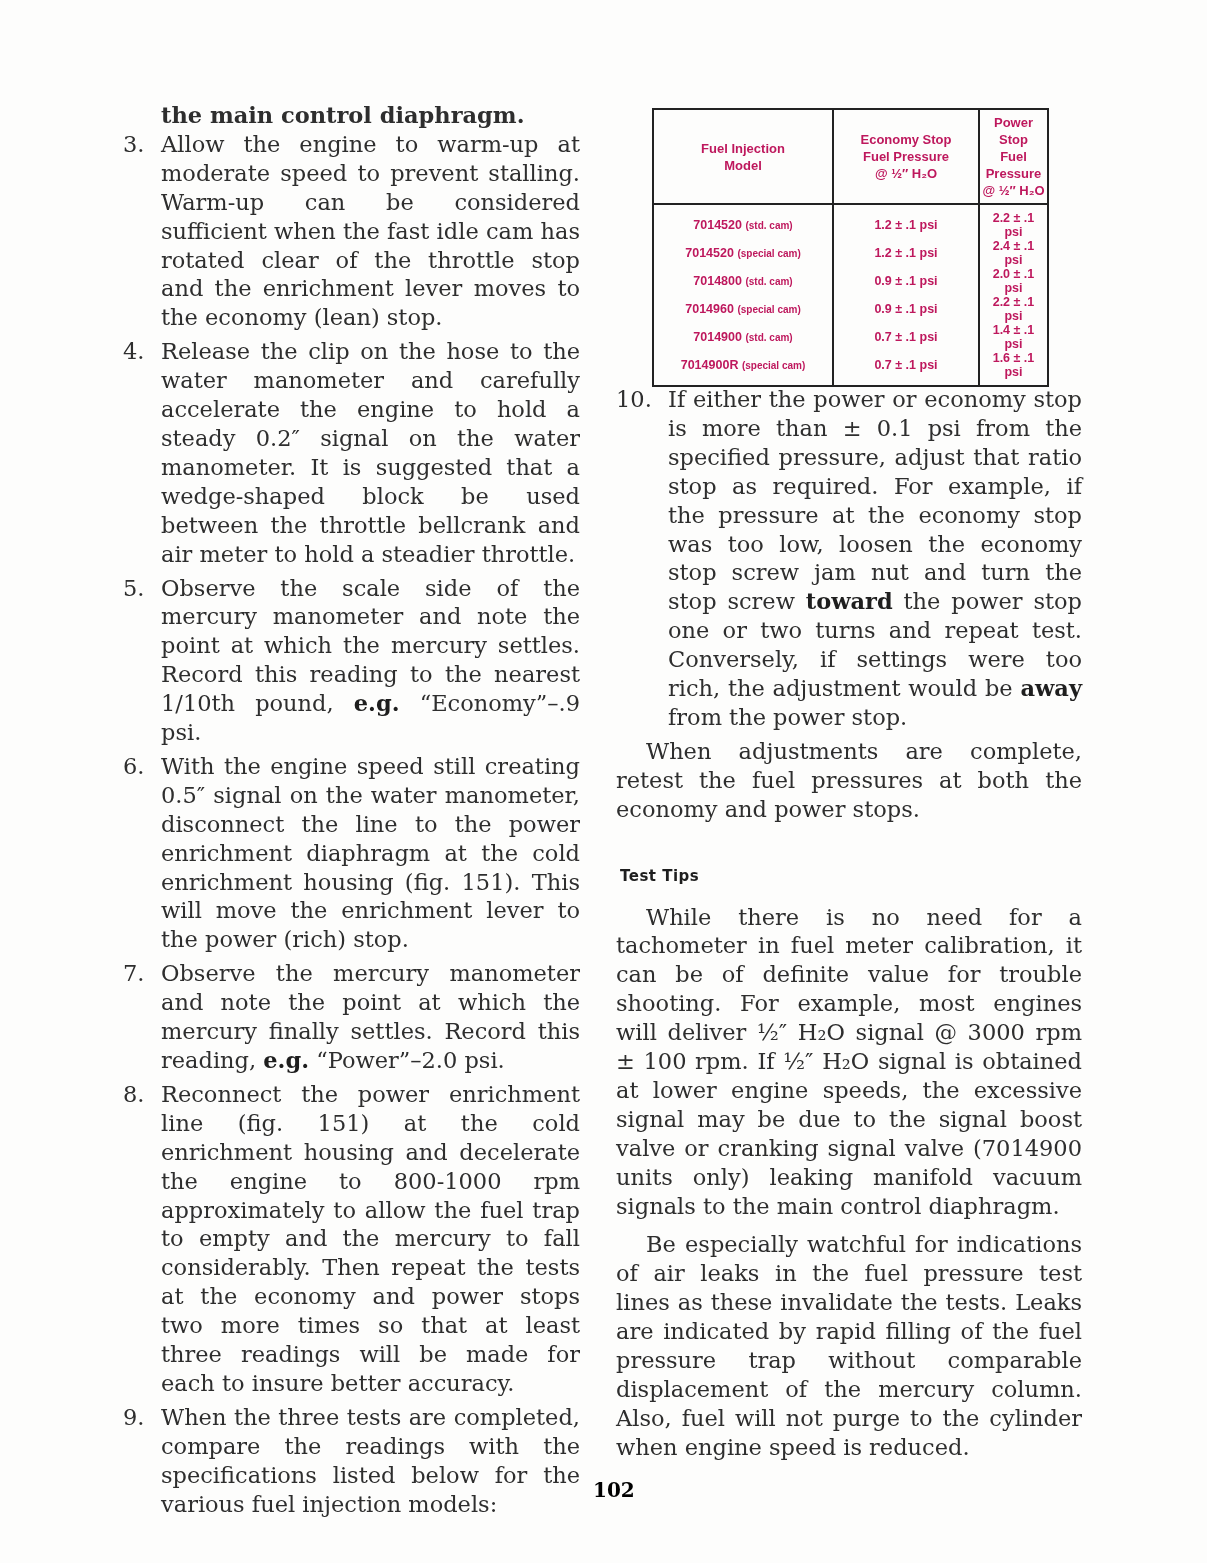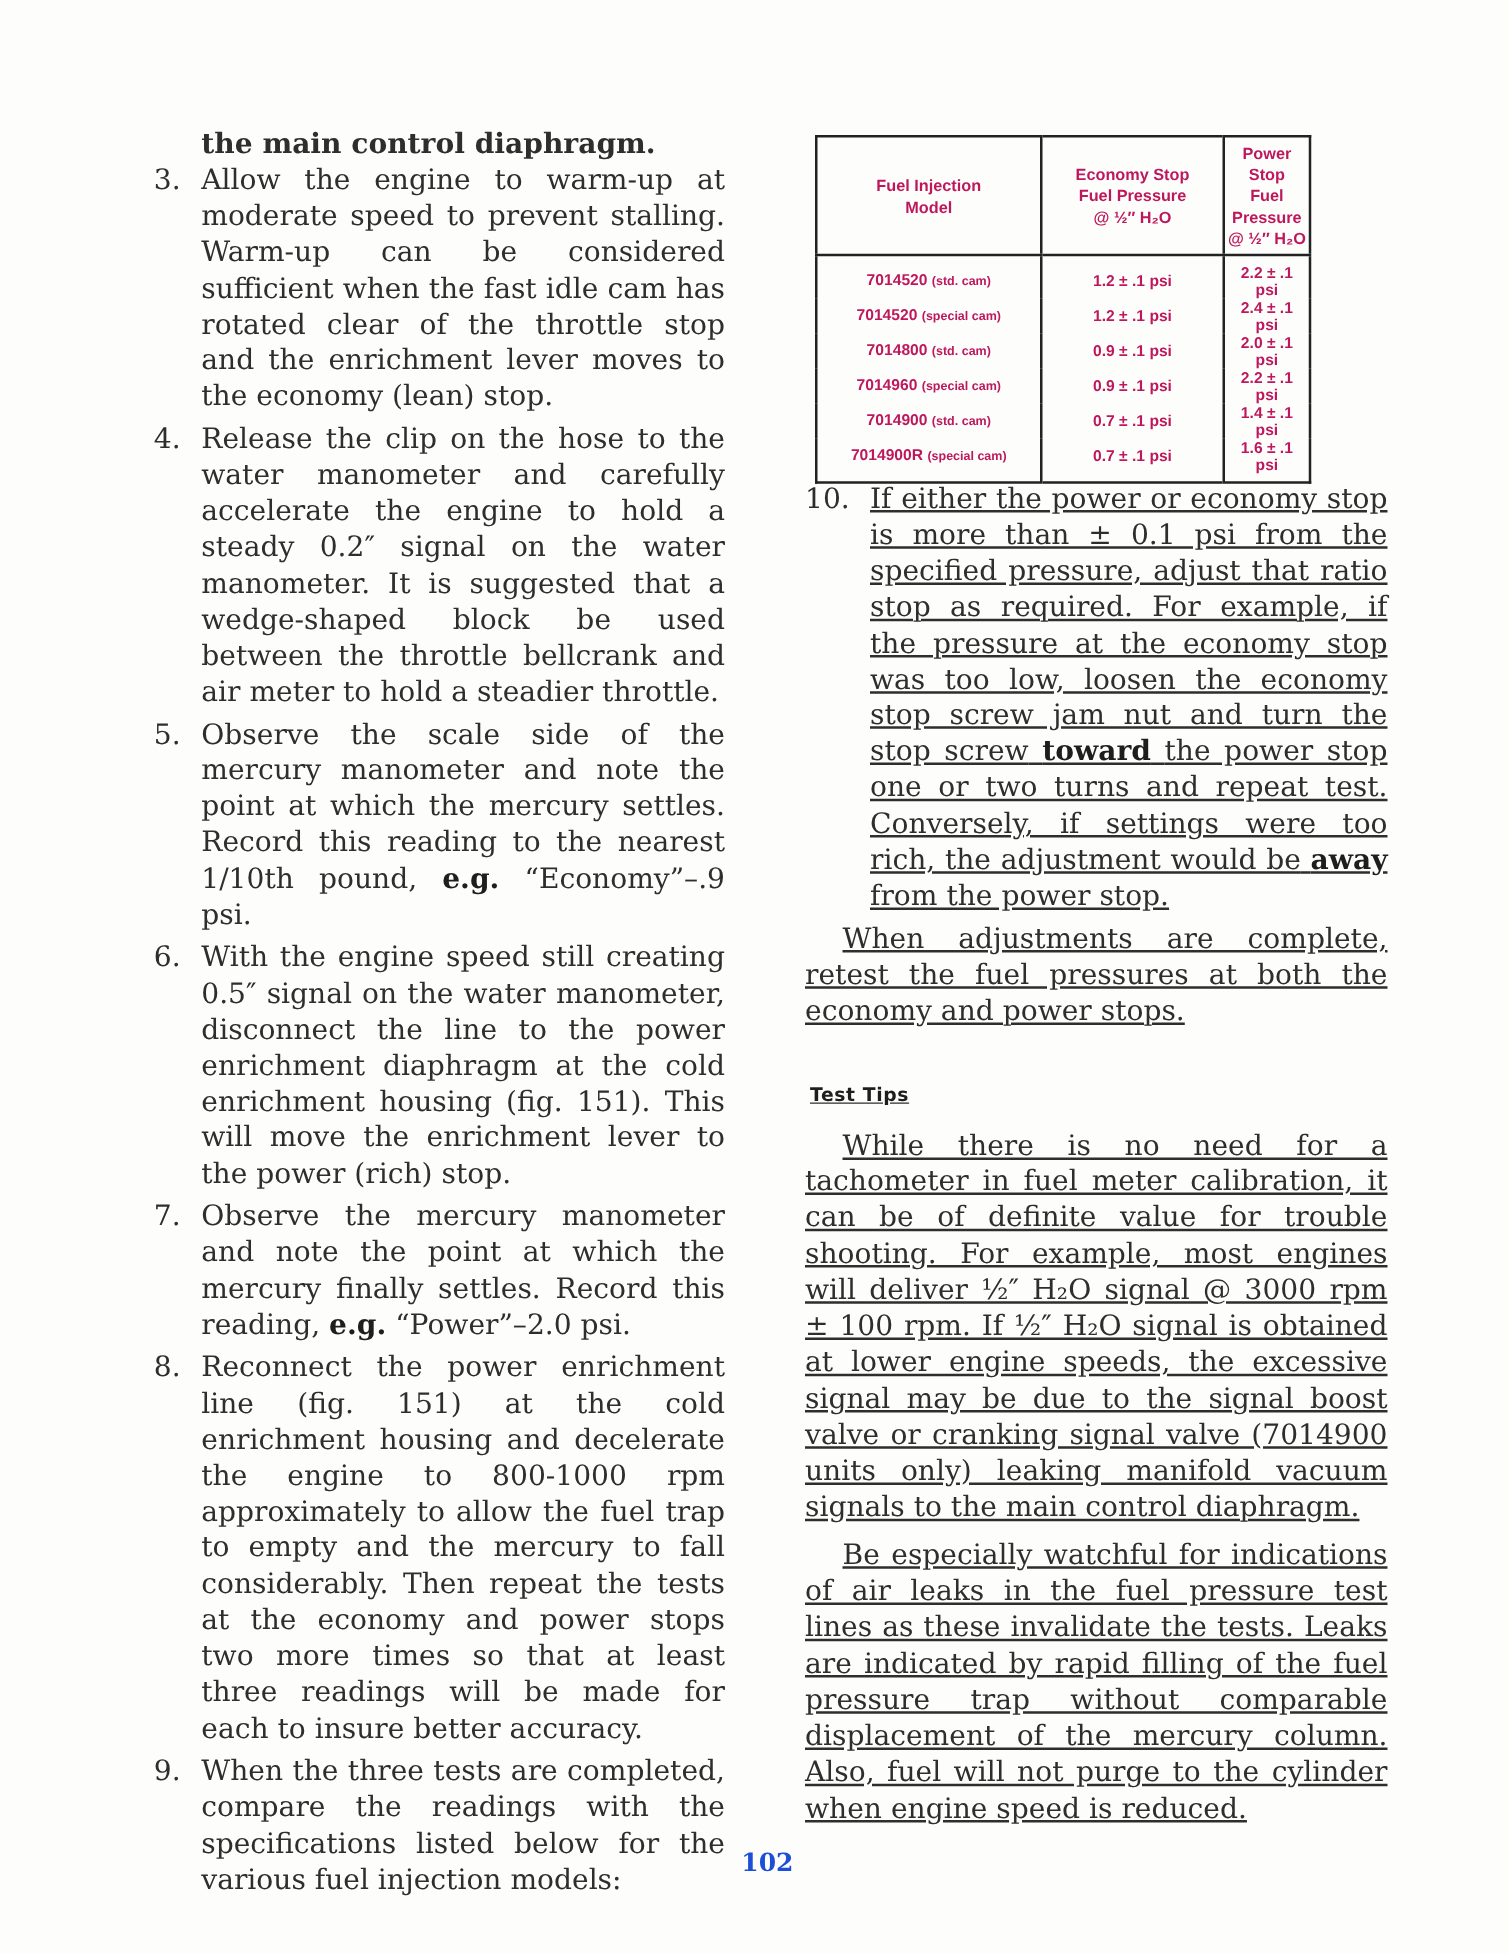--- a/index.html
+++ b/index.html
@@ -11,21 +11,21 @@
     color: #2e2e2e;
     overflow: hidden;
   }
   .col {
     position: absolute;
     font-size: 22.5px;
     line-height: 28.9px;
     text-align: justify;
   }
   .col-left { left: 120px; top: 101px; width: 460px; }
-  .col-right { left: 644px; top: 385px; width: 466px; text-decoration: underline; }
+  .col-right { left: 616px; top: 385px; width: 466px; }
   .cont { padding-left: 41px; font-weight: bold; }
   .step { position: relative; padding-left: 41px; margin-bottom: 5px; }
   .step .num { position: absolute; left: 3px; top: 0; }
   .step-wide .num { left: 0; }
   .col-right .step { padding-left: 52px; }
   .para { text-indent: 30px; margin-top: 4px; margin-bottom: 0; }
   .heading {
     font-family: "DejaVu Sans", "Liberation Sans", sans-serif;
     font-weight: bold;
     font-size: 15px;
@@ -71,21 +71,21 @@
   .spec-table tbody tr:first-child td { padding-top: 6px; }
   .spec-table tbody tr:last-child td { padding-bottom: 6px; }
   .unit-small { font-size: 10px; }
 
   .page-number {
     position: absolute;
     left: 593px; top: 1478px;
     font-family: "DejaVu Serif", serif;
     font-weight: bold;
     font-size: 20px;
-    color: #1d4ed8;
+    color: #000000;
   }
 </style>
 </head>
 <body>
 
 <div class="col col-left">
   <div class="cont">the main control diaphragm.</div>
 
   <div class="step">
     <span class="num">3.</span>

